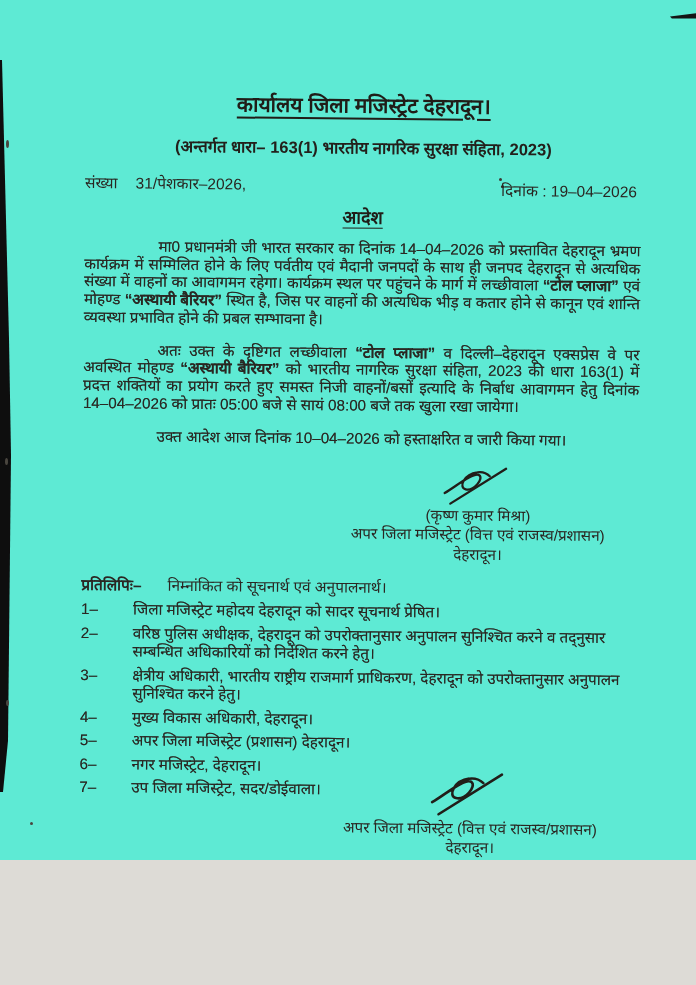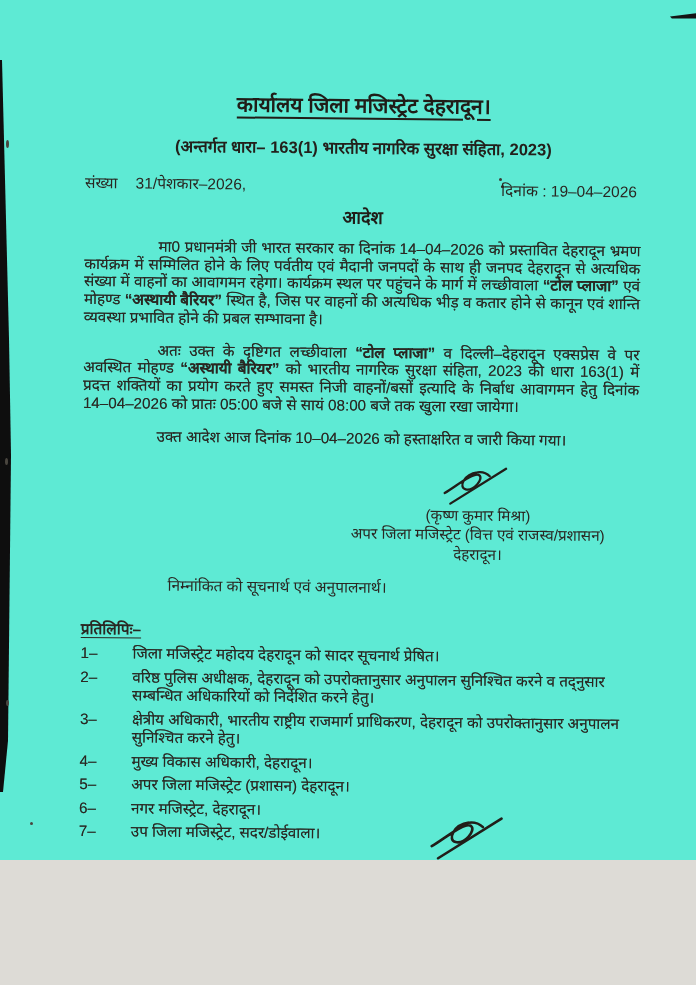--- a/index.html
+++ b/index.html
@@ -9,34 +9,34 @@
 
   .office-title{text-align:center;font-size:21px;font-weight:700;color:#201d18;}
   .office-title .u{text-decoration:underline;text-underline-offset:5px;text-decoration-thickness:1.6px;}
   .act-line{text-align:center;font-size:16.5px;font-weight:700;margin-top:17px;color:#23201b;}
 
   .ref-row{display:flex;justify-content:space-between;align-items:baseline;margin-top:15px;font-size:15.5px;}
   .ref-left{display:flex;gap:18px;}
   .date-right{position:relative;top:4px;padding-right:4px;}
 
   .order-heading{text-align:center;font-size:18px;font-weight:700;margin-top:9px;color:#201d18;}
-  .order-heading .u{text-underline-offset:4px;}
+  .order-heading .u{text-decoration:underline;text-underline-offset:4px;}
 
   .para{font-size:15.2px;line-height:17.7px;text-align:justify;margin-top:11px;text-indent:74px;
         text-shadow:0 0 .4px rgba(30,27,22,.55);}
   .para b{font-weight:700;}
   .para.p3{margin-top:13px;}
 
   .sig-block{width:320px;margin:2px 0 0 auto;text-align:center;font-size:15.2px;line-height:19.5px;}
   .sig-mark{height:42px;display:flex;justify-content:center;align-items:flex-end;}
   .sig-mark svg{display:block;}
 
   .copies{margin-top:14px;}
   .copies-heading{font-size:15.4px;display:flex;gap:26px;}
-  .copies-heading .u{font-weight:700;text-decoration:underline;text-underline-offset:3px;margin-top:44px;}
+  .copies-heading .u{font-weight:700;text-underline-offset:3px;}
   .copy-item{display:flex;margin-top:5px;font-size:15.2px;line-height:18.5px;text-shadow:0 0 .4px rgba(30,27,22,.5);}
   .copy-item .num{width:52px;flex:none;}
   .copy-item .txt{flex:1;text-align:left;}
 
   .footer-sig{width:330px;margin-left:auto;text-align:center;font-size:15.2px;line-height:19.5px;position:relative;}
   .footer-sig .sig-mark{margin-top:-34px;margin-bottom:2px;height:50px;}
 
   
   .edge-left{position:absolute;left:0;top:60px;width:12px;height:732px;background:#0e0e0e;
      clip-path:polygon(0 0,2px 0,9px 38%,11px 54%,8px 93%,3px 100%,0 100%);}

